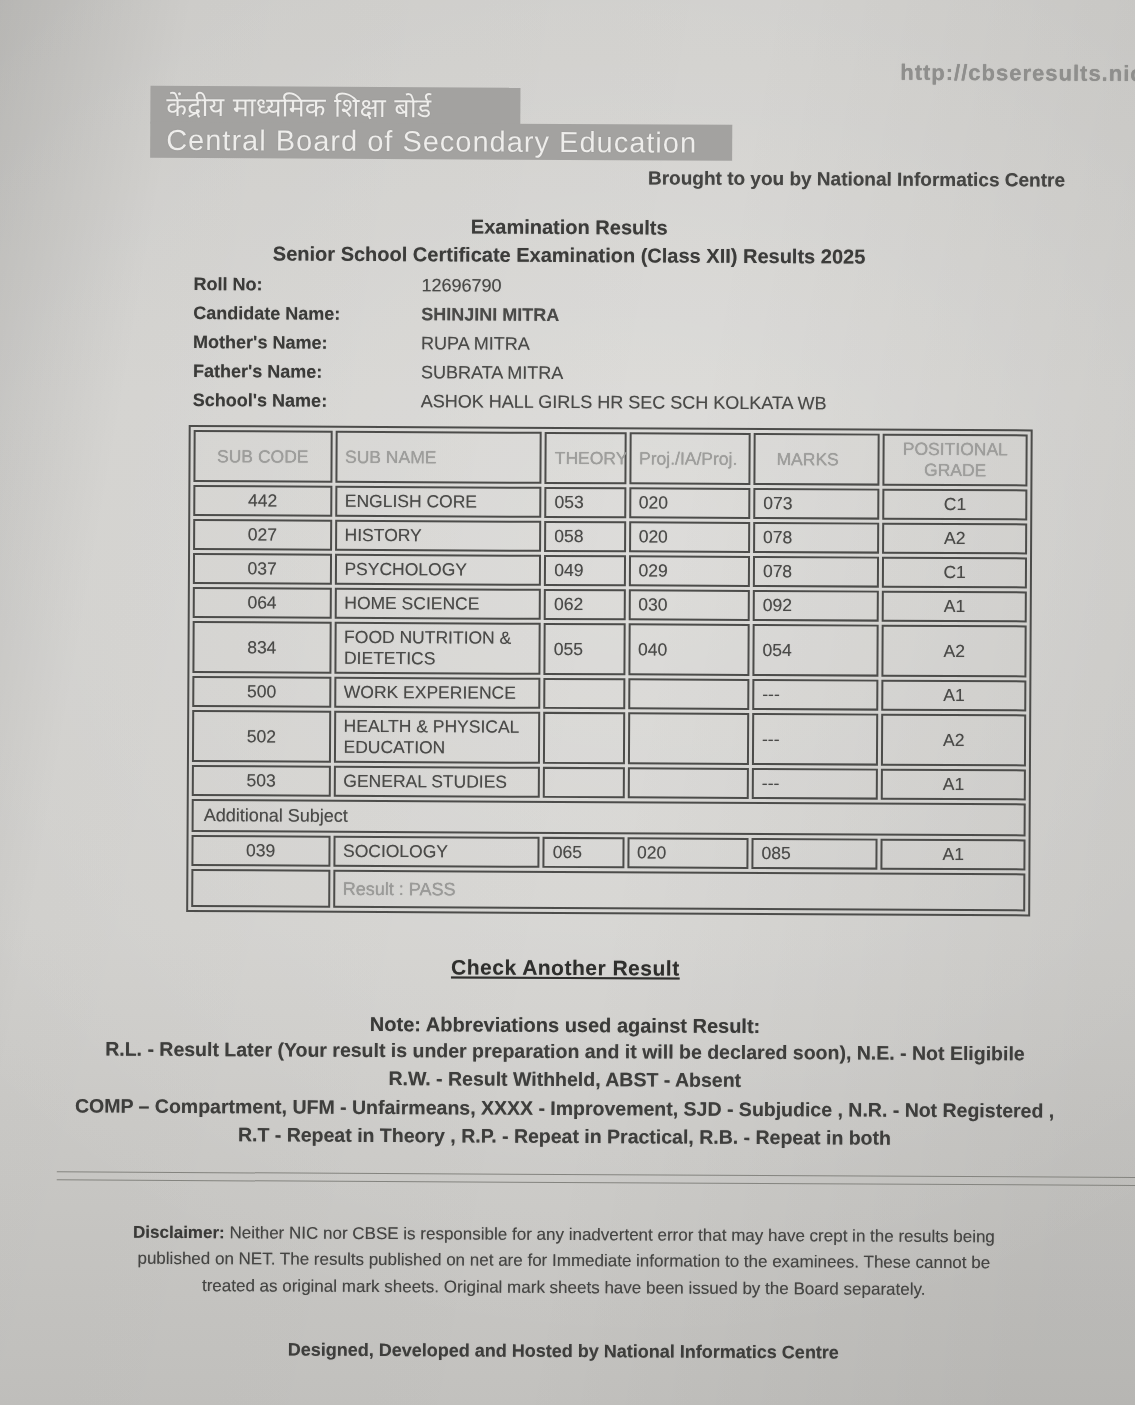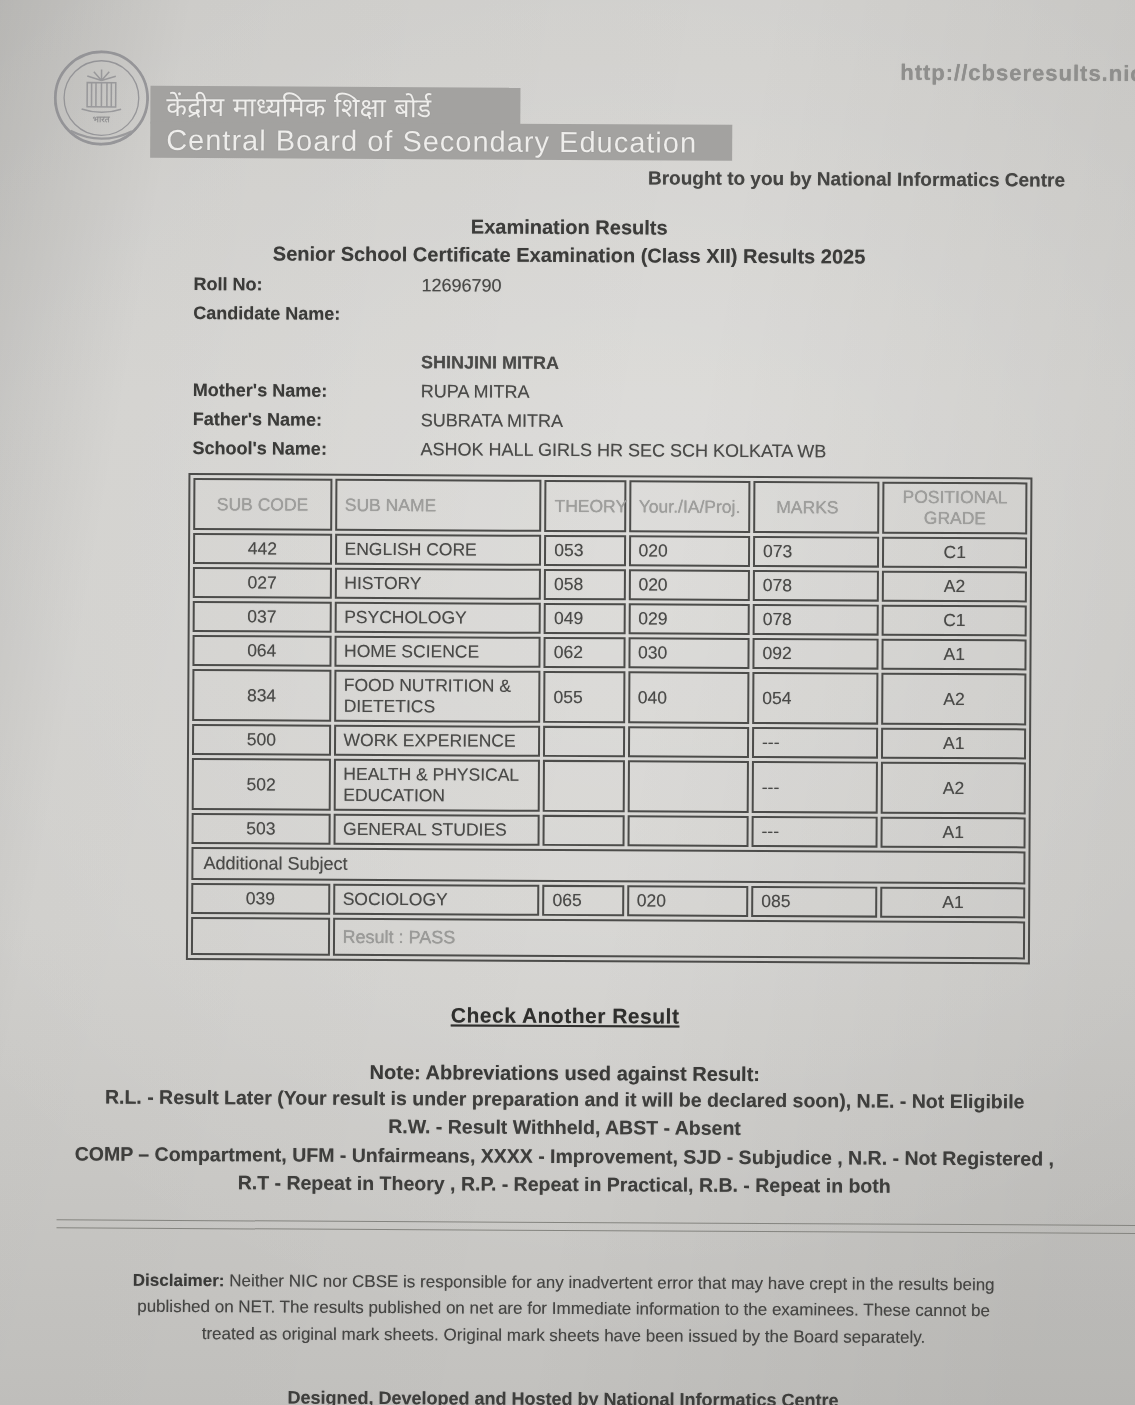--- a/index.html
+++ b/index.html
@@ -32,21 +32,21 @@
 
   
   .flow { position:absolute; top:216px; left:0; width:1135px; }
   .title1, .title2 { text-align:center; font-weight:bold; font-size:20px; color:#3c3c3a; }
   .title1 { margin-bottom:5px; }
   .title2 { margin-bottom:9px; }
   .fields { margin-left:192px; margin-bottom:14px; }
   .frow { display:flex; margin-bottom:8px; font-size:18px; }
   .frow .lbl { width:228px; font-weight:bold; color:#3b3b39; }
   .frow .val { color:#4a4a48; }
-  .frow.bold-val .val { font-weight:bold;margin-top:48px; }
+  .frow.bold-val .val { font-weight:bold; }
 
   
   table { margin:6px 0 0 188px; border-collapse:separate; border-spacing:3px;
           border:2px solid #4c4c4a; width:844px; table-layout:fixed; }
   td, th { border:2px solid #4c4c4a; font-size:17.5px; padding:3px 8px; vertical-align:middle; }
   th { font-weight:normal; color:#9e9e9c; height:48px; text-align:left; }
   th.center, td.center { text-align:center; }
   .c-code { width:138px; } .c-name { width:206px; } .c-theory { width:81px; }
   .c-prac { width:121px; } .c-marks { width:126px;padding-left:21px; } .c-grade { width:144px; }
   td { color:#4a4a48; height:30px; }
@@ -71,41 +71,20 @@
   .credit { margin-top:40px; text-align:center; font-size:18px; font-weight:bold; color:#3e3e3c; }
 </style>
 </head>
 <body>
 
 <div class="paper">
   <div class="rot">
 
     <div class="url">http://cbseresults.nic</div>
 
-    <div class="emblem">
-      <svg viewBox="0 0 100 102" width="110" height="112">
-        <g fill="none" stroke="#85858a" stroke-width="2">
-          <circle cx="50" cy="46" r="42" stroke-width="2.5"></circle>
-          <circle cx="50" cy="46" r="34" stroke-width="1.2"></circle>
-          <circle cx="50" cy="46" r="42.5" stroke-width="1" stroke-dasharray="2.5 3.5"></circle>
-        </g>
-        <g stroke="#8a8a8e" stroke-width="1.4" fill="none">
-          <rect x="37" y="32" width="26" height="22"></rect>
-          <line x1="41" y1="32" x2="41" y2="54"></line>
-            <line x1="45" y1="32" x2="45" y2="54"></line>
-          <line x1="50" y1="32" x2="50" y2="54"></line>
-            <line x1="55" y1="32" x2="55" y2="54"></line>
-          <line x1="59" y1="32" x2="59" y2="54"></line>
-          <path d="M32 56 Q50 62 68 56"></path>
-          <path d="M50 30 L43 22 M50 30 L50 20 M50 30 L57 22 M50 30 L37 26 M50 30 L63 26"></path>
-          <path d="M22 76 Q50 90 78 76" stroke-width="2"></path>
-        </g>
-        <text x="50" y="68" text-anchor="middle" font-size="8" fill="#7d7d81" font-family="DejaVu Sans, sans-serif">भारत</text>
-      </svg>
-    </div>
 
     <div class="band band-hi">केंद्रीय माध्यमिक शिक्षा बोर्ड</div>
     <div class="band band-en">Central Board of Secondary Education</div>
     <div class="brought">Brought to you by National Informatics Centre</div>
 
     <div class="flow">
       <div class="title1">Examination Results</div>
       <div class="title2">Senior School Certificate Examination (Class XII) Results 2025</div>
 
       <div class="fields">
@@ -130,21 +109,21 @@
           <span class="val">ASHOK HALL GIRLS HR SEC SCH KOLKATA WB</span>
         </div>
       </div>
 
       <table>
         <tbody>
             <tr>
           <th class="c-code center">SUB CODE</th>
           <th class="c-name">SUB NAME</th>
           <th class="c-theory">THEORY</th>
-          <th class="c-prac">Your./IA/Proj.</th>
+          <th class="c-prac">Proj./IA/Proj.</th>
           <th class="c-marks">MARKS</th>
           <th class="c-grade center">POSITIONAL GRADE</th>
         </tr>
         <tr>
           <td class="center">442</td>
           <td>ENGLISH CORE</td>
           <td>053</td>
           <td>020</td>
           <td>073</td>
           <td class="center">C1</td>

